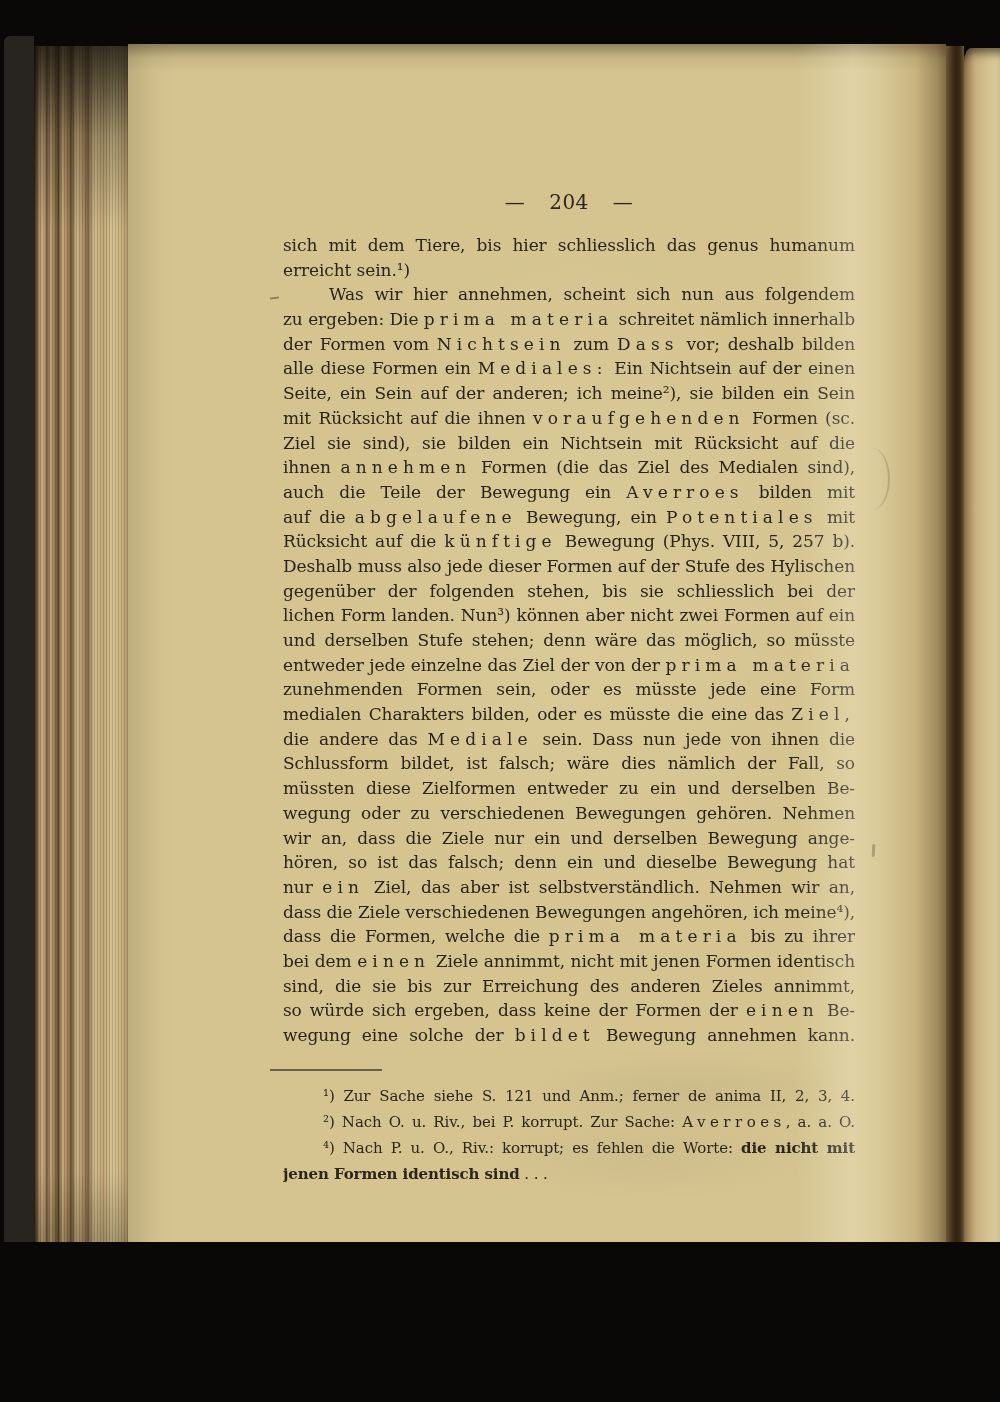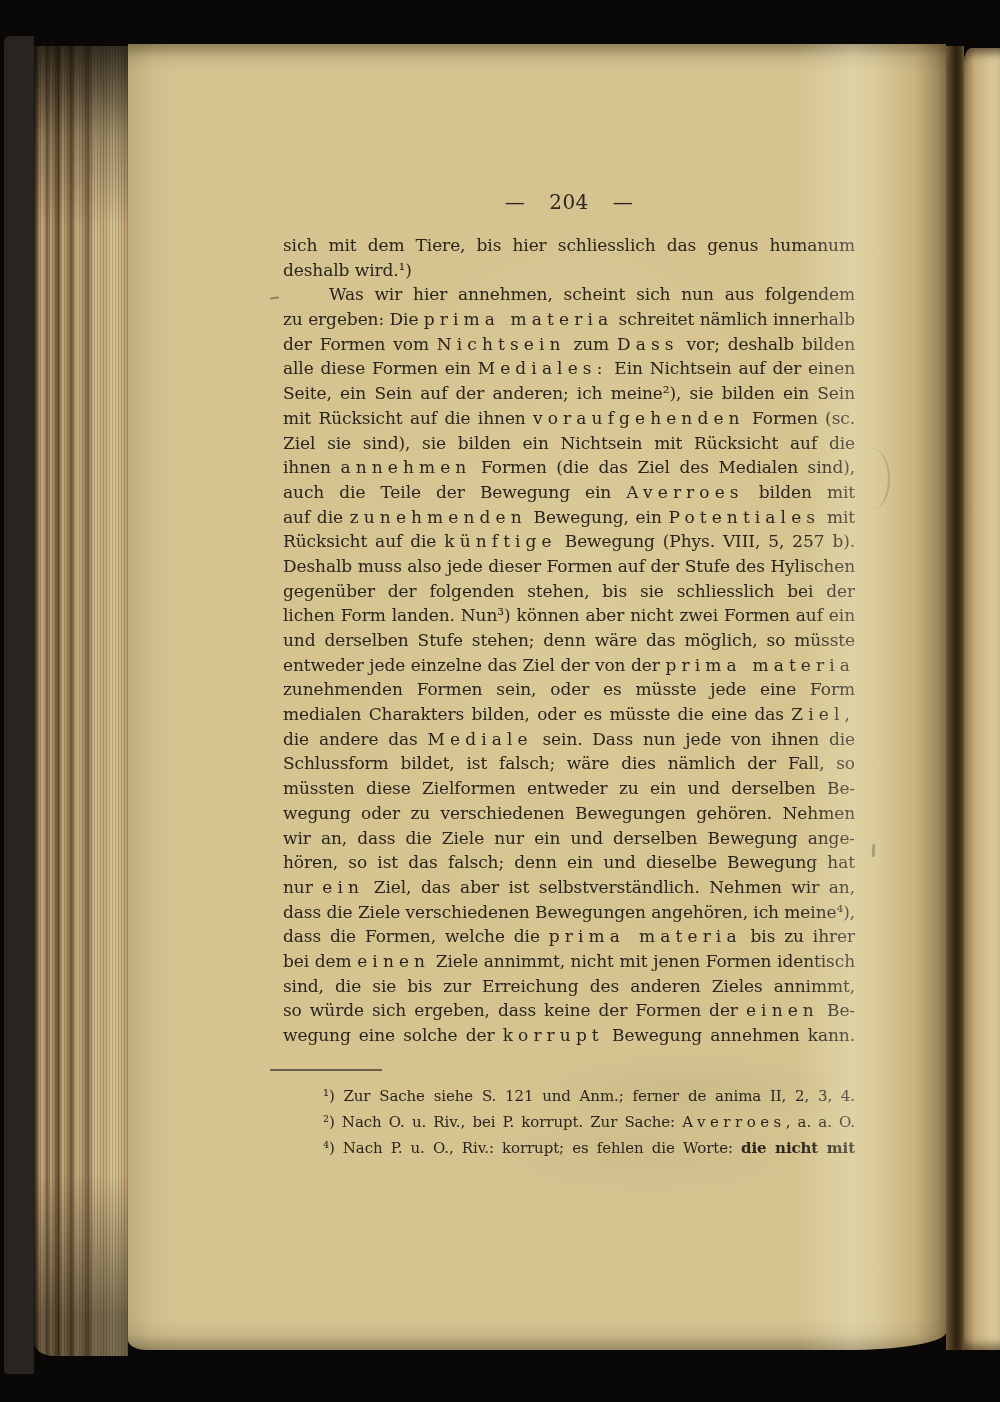--- a/index.html
+++ b/index.html
@@ -1,21 +1,21 @@
 <!DOCTYPE html>
 <html><head>
 <meta charset="utf-8">
 <style>
   html,body{margin:0;padding:0;}
   body{
     width:1000px;height:1402px;
     background:#090806;
     font-family:"DejaVu Serif","Liberation Serif",serif;
   }
-  .scene{position:relative;width:1000px;height:1402px;overflow:hidden;background:#090806;}
+  .scene{position:relative;width:1000px;height:1242px;overflow:hidden;background:#090806;}
 
   
   .cover{
     position:absolute;left:4px;top:36px;width:30px;height:1338px;
     background:
       repeating-linear-gradient(90deg, rgba(255,255,255,0.03) 0 2px, transparent 2px 5px),
       linear-gradient(180deg,#34302a 0%,#2a2721 8%,#262攻321 50%,#23201b 100%);
     background-color:#282520;
     border-radius:6px 0 0 4px;
   }
@@ -118,59 +118,60 @@
   <div class="cover"></div>
   <div class="edges"></div>
 
   <div class="page">
     <div class="pageheader">
       <span>—</span><span class="num">204</span><span>—</span>
     </div>
 
     <div class="bodytext">
         <div class="line">sich mit dem Tiere, bis hier schliesslich das genus humanum</div>
-        <div class="line nj">deshalb wird.¹)</div>
+        <div class="line nj">erreicht sein.¹)</div>
         <div class="line indent">Was wir hier annehmen, scheint sich nun aus folgendem</div>
         <div class="line">zu ergeben: Die <span class="g">prima materia</span> schreitet nämlich innerhalb</div>
         <div class="line">der Formen vom <span class="g">Nichtsein</span> zum <span class="g">Dass</span> vor; deshalb bilden</div>
         <div class="line">alle diese Formen ein <span class="g">Mediales:</span> Ein Nichtsein auf der einen</div>
         <div class="line">Seite, ein Sein auf der anderen; ich meine²), sie bilden ein Sein</div>
         <div class="line">mit Rücksicht auf die ihnen <span class="g">voraufgehenden</span> Formen (sc. deren</div>
         <div class="line">Ziel sie sind), sie bilden ein Nichtsein mit Rücksicht auf die</div>
         <div class="line">ihnen <span class="g">annehmen</span> Formen (die das Ziel des Medialen sind), wie ja</div>
         <div class="line">auch die Teile der Bewegung ein <span class="g">Averroes</span> bilden mit Rücksicht</div>
-        <div class="line">auf die <span class="g">zunehmenden</span> Bewegung, ein <span class="g">Potentiales</span> mit</div>
+        <div class="line">auf die <span class="g">abgelaufene</span> Bewegung, ein <span class="g">Potentiales</span> mit</div>
         <div class="line">Rücksicht auf die <span class="g">künftige</span> Bewegung (Phys. VIII, 5, 257 b).</div>
         <div class="line">Deshalb muss also jede dieser Formen auf der Stufe des Hylischen</div>
         <div class="line">gegenüber der folgenden stehen, bis sie schliesslich bei der mensch-</div>
         <div class="line">lichen Form landen. Nun³) können aber nicht zwei Formen auf ein</div>
         <div class="line">und derselben Stufe stehen; denn wäre das möglich, so müsste</div>
         <div class="line">entweder jede einzelne das Ziel der von der <span class="g">prima materia</span> auf-</div>
         <div class="line">zunehmenden Formen sein, oder es müsste jede eine Form</div>
         <div class="line">medialen Charakters bilden, oder es müsste die eine das <span class="g">Ziel,</span></div>
         <div class="line">die andere das <span class="g">Mediale</span> sein. Dass nun jede von ihnen die</div>
         <div class="line">Schlussform bildet, ist falsch; wäre dies nämlich der Fall, so</div>
         <div class="line">müssten diese Zielformen entweder zu ein und derselben Be-</div>
         <div class="line">wegung oder zu verschiedenen Bewegungen gehören. Nehmen</div>
         <div class="line">wir an, dass die Ziele nur ein und derselben Bewegung ange-</div>
         <div class="line">hören, so ist das falsch; denn ein und dieselbe Bewegung hat</div>
         <div class="line">nur <span class="g">ein</span> Ziel, das aber ist selbstverständlich. Nehmen wir an,</div>
         <div class="line">dass die Ziele verschiedenen Bewegungen angehören, ich meine⁴),</div>
         <div class="line">dass die Formen, welche die <span class="g">prima materia</span> bis zu ihrer Ankunft</div>
         <div class="line">bei dem <span class="g">einen</span> Ziele annimmt, nicht mit jenen Formen identisch</div>
         <div class="line">sind, die sie bis zur Erreichung des anderen Zieles annimmt,</div>
         <div class="line">so würde sich ergeben, dass keine der Formen der <span class="g">einen</span> Be-</div>
-        <div class="line">wegung eine solche der <span class="g">korrupt</span> Bewegung annehmen kann.</div>
+        <div class="line">wegung eine solche der <span class="g">bildet</span> Bewegung annehmen kann.</div>
       </div>
 
     <div class="fnrule"></div>
     <div class="footnotes">
         <div class="line indent">¹) Zur Sache siehe S. 121 und Anm.; ferner de anima II, 2, 3, 4.</div>
         <div class="line indent">²) Nach O. u. Riv., bei P. korrupt. Zur Sache: <span class="g">Averroes</span>, a. a. O.</div>
         <div class="line indent">⁴) Nach P. u. O., Riv.: korrupt; es fehlen die Worte: <span class="b">die nicht mit</span></div>
+        <div class="line nj"><span class="b">jenen Formen identisch sind</span> . . .</div>
       </div>
 
     <div class="dash-mark"></div>
     <div class="paren-mark"></div>
     <div class="tick-mark"></div>
 
     <div class="curve"></div>
   </div>
 
   <div class="gutter"></div>

